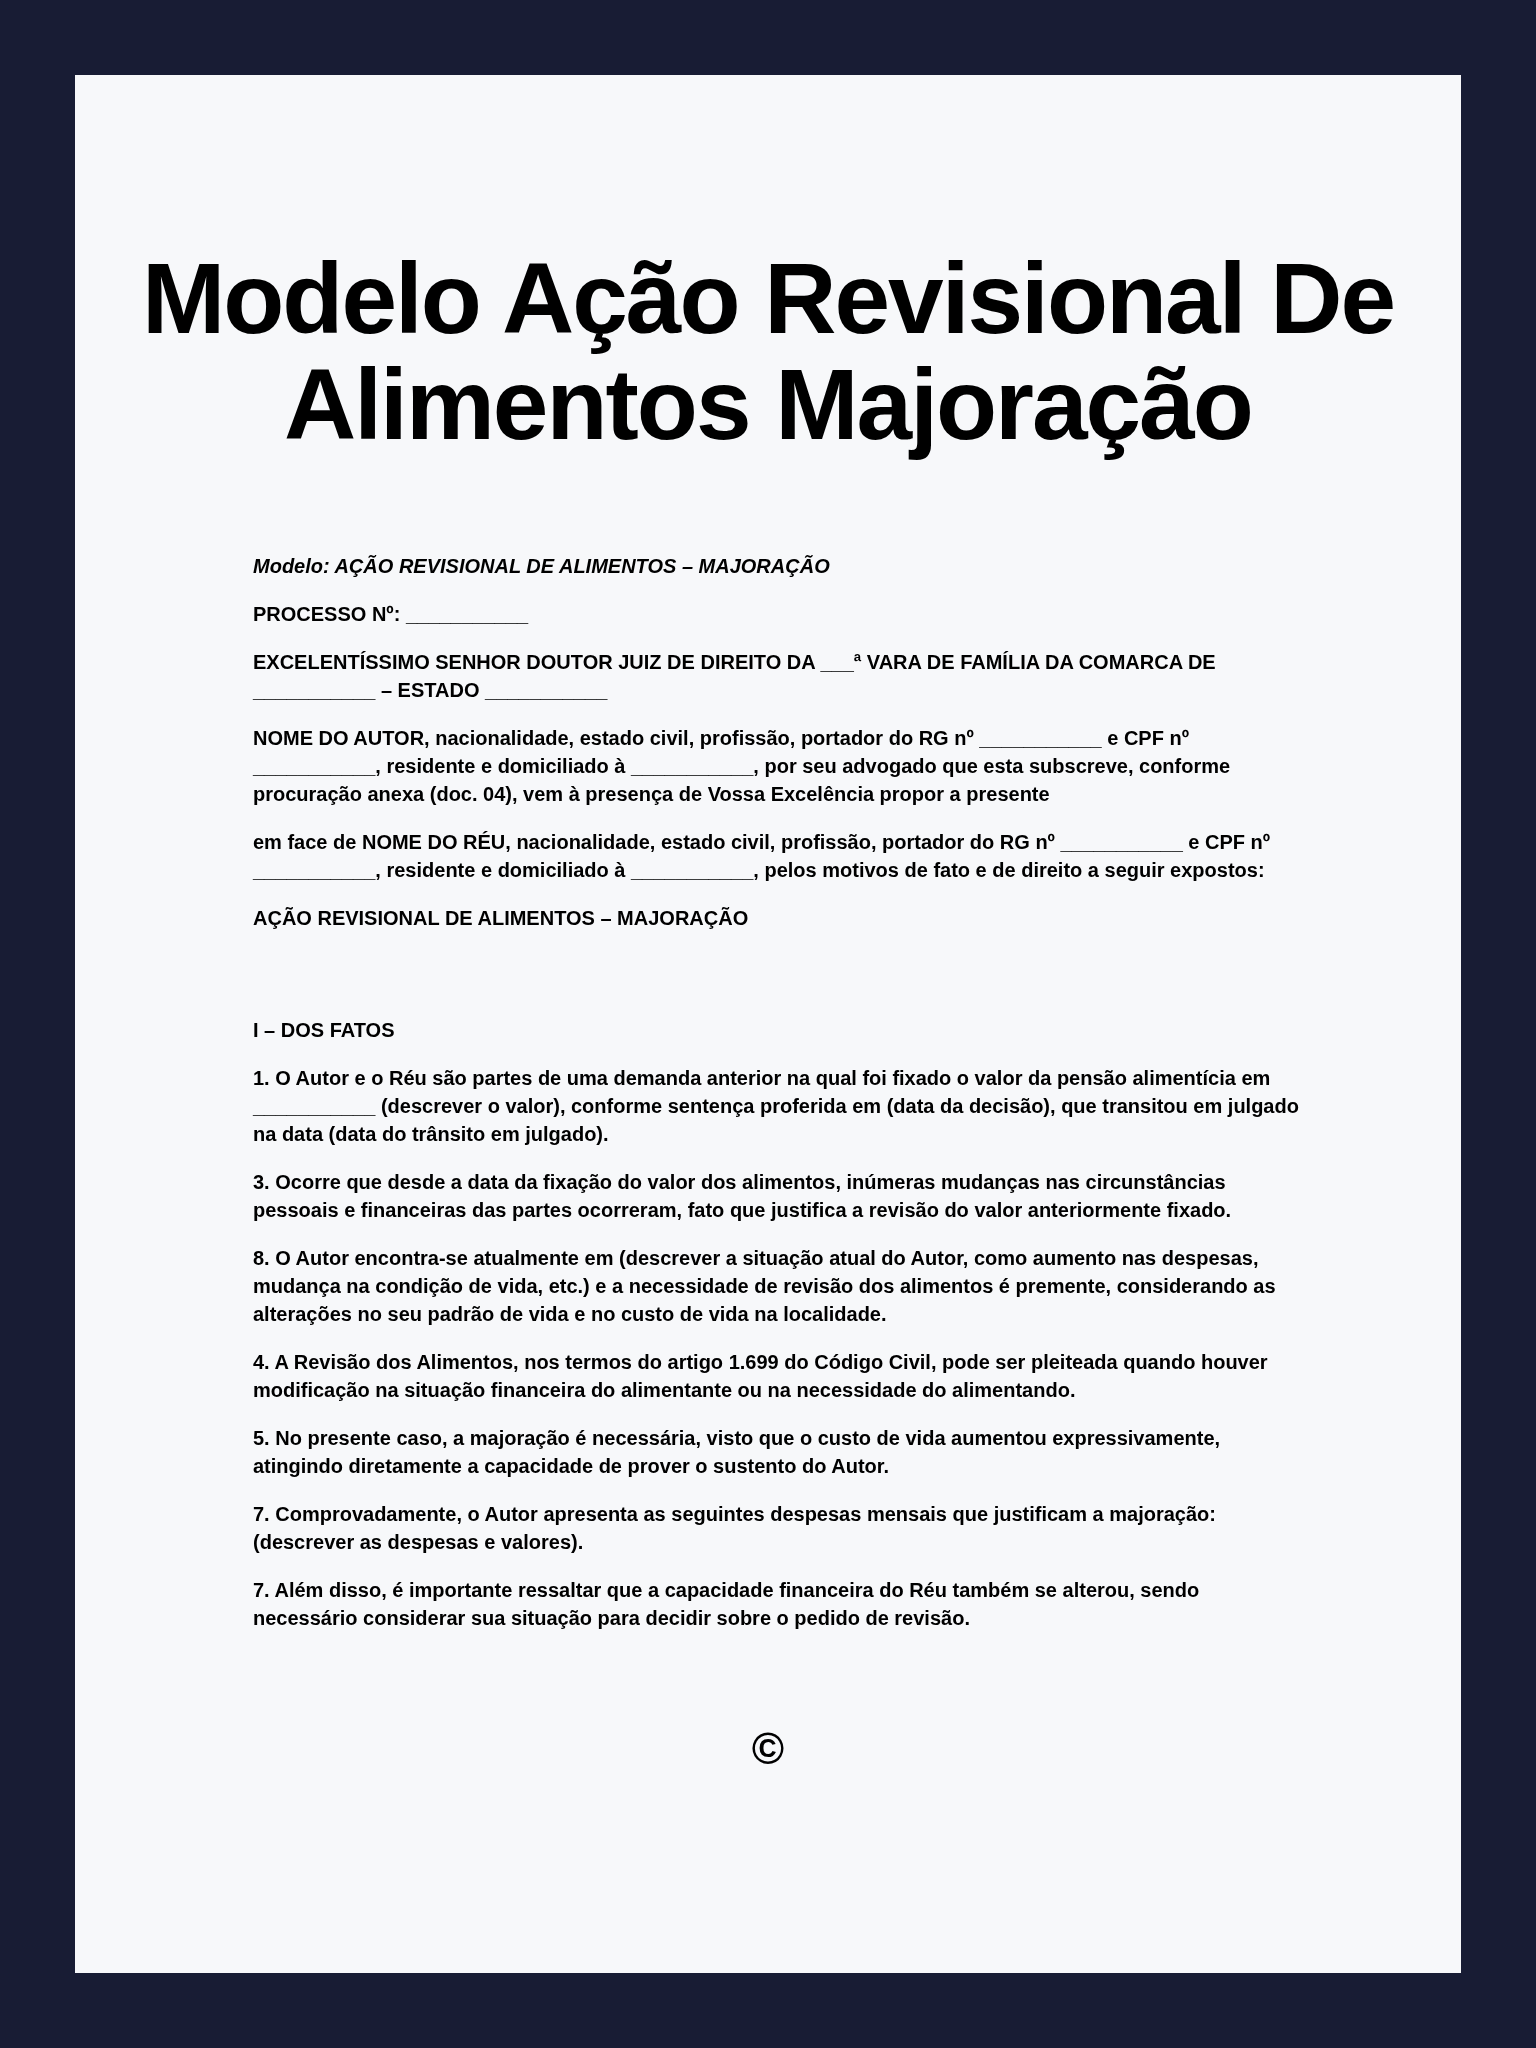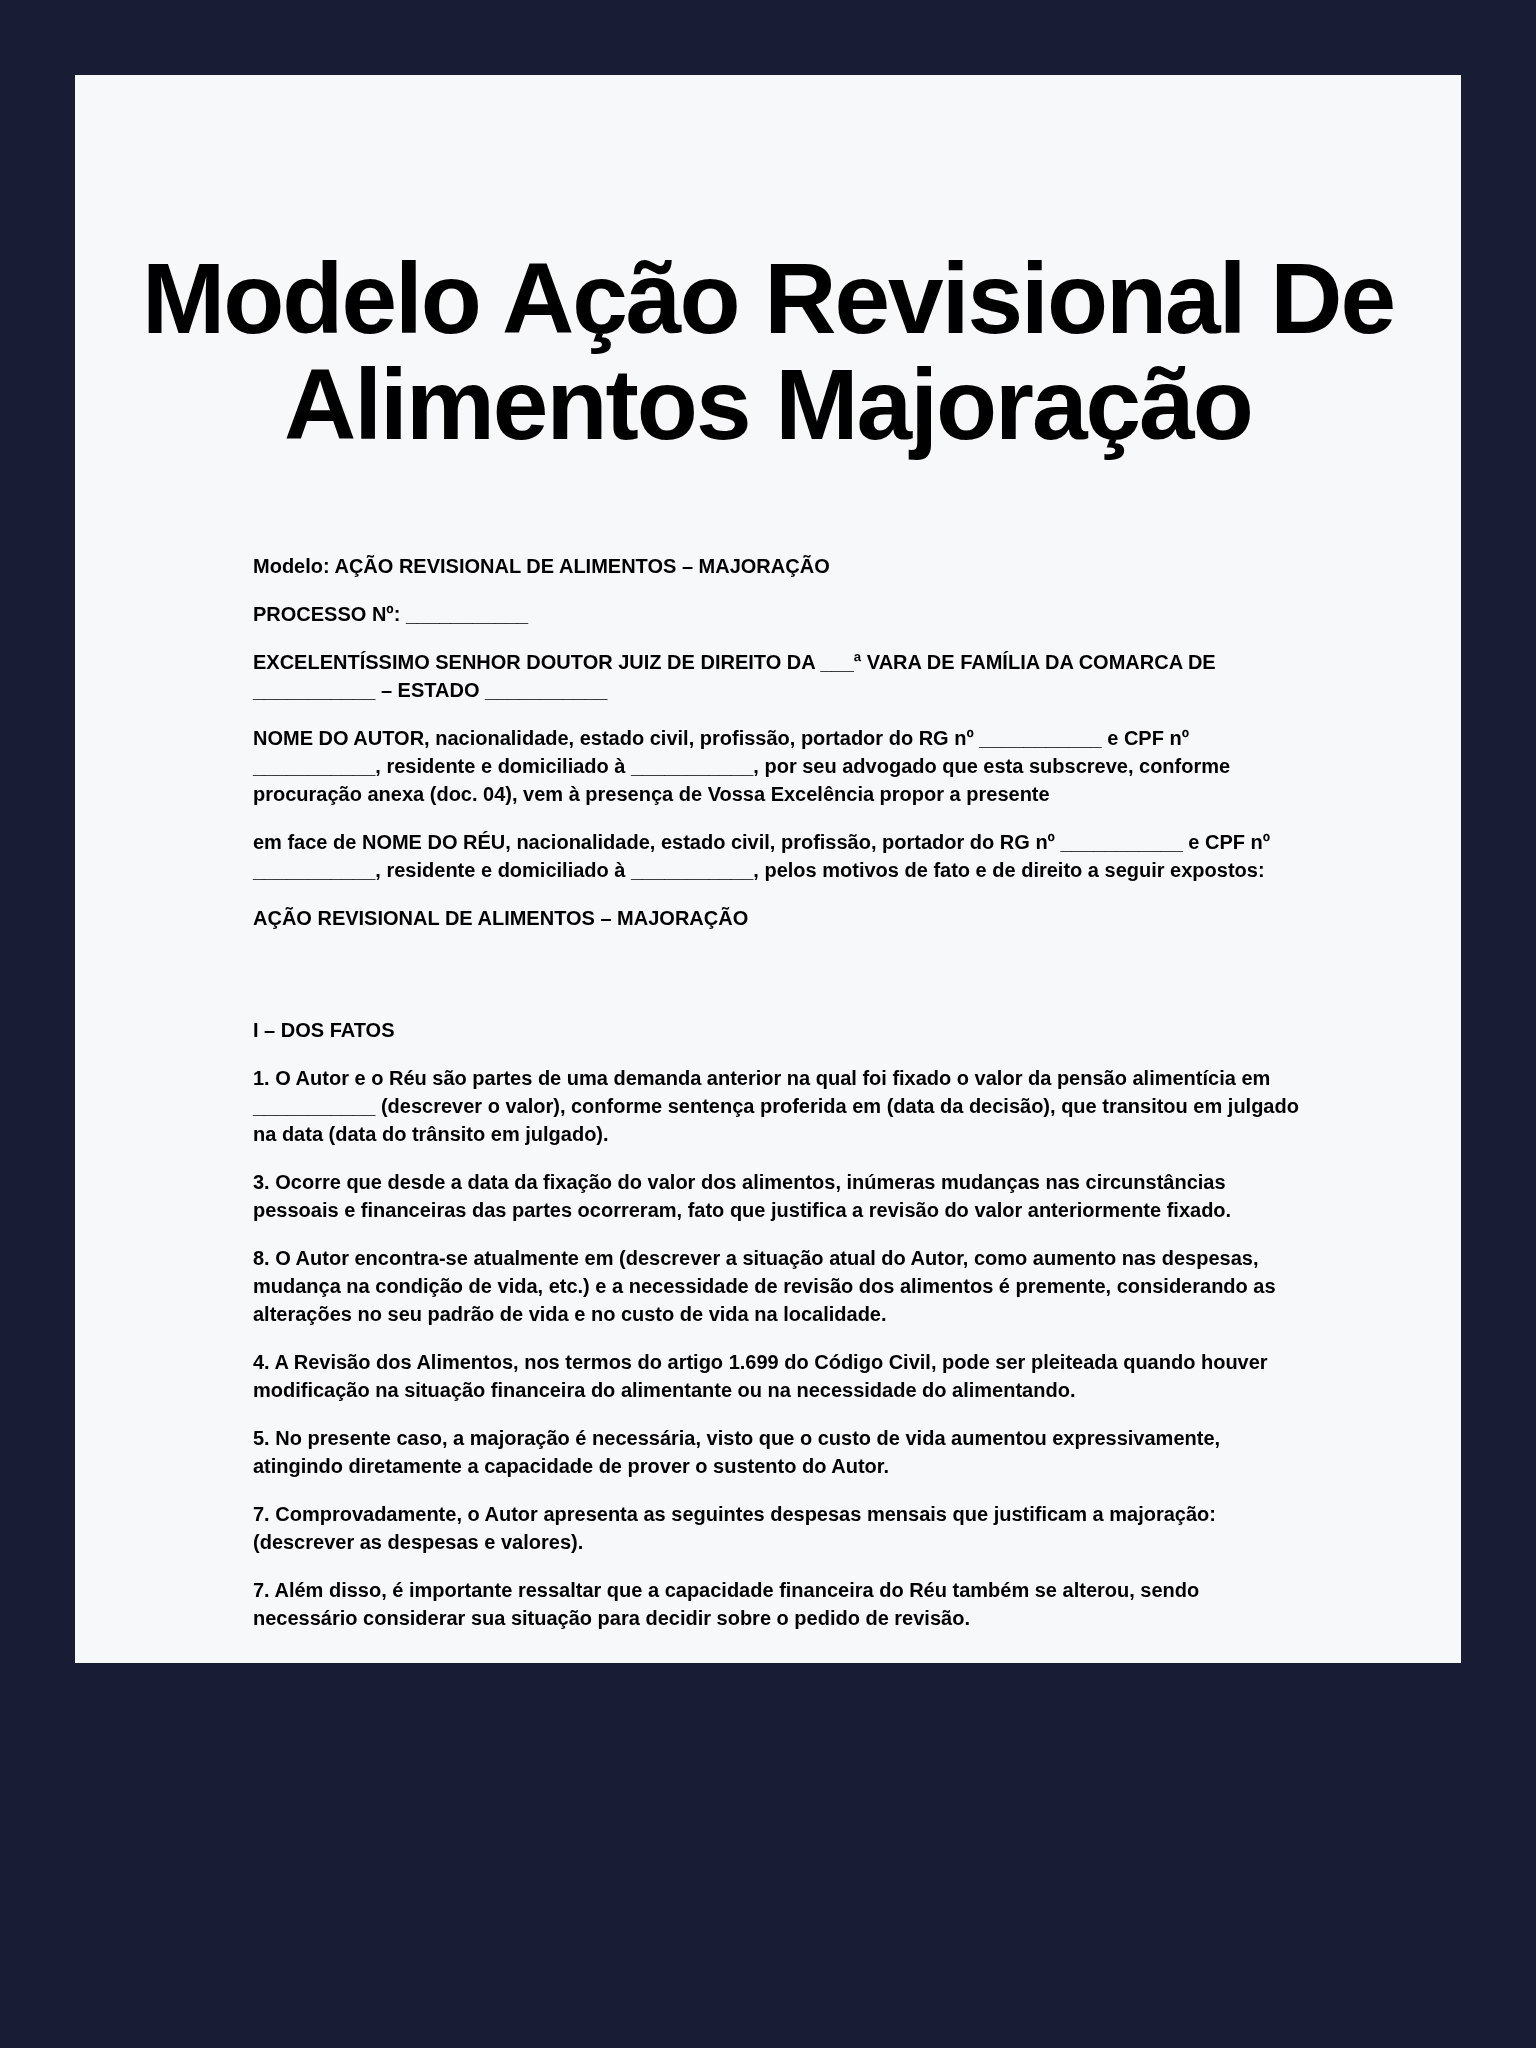--- a/index.html
+++ b/index.html
@@ -15,21 +15,21 @@
   }
   .frame {
     width: 1536px;
     height: 2048px;
     box-sizing: border-box;
     padding: 75px;
     background: #181c34;
   }
   .page {
     width: 1386px;
-    height: 1588px;
+    height: 1898px;
     background: #f7f8fa;
     box-sizing: border-box;
     overflow: hidden;
   }
   .doc-title {
     margin: 170px 10px 95px 10px;
     text-align: center;
     font-size: 100px;
     line-height: 106px;
     font-weight: bold;
@@ -42,20 +42,21 @@
     color: #000000;
     font-size: 20px;
     line-height: 28px;
     font-weight: bold;
   }
   .content p {
     margin: 20px 0 0 0;
   }
   .content p.first {
     margin-top: 16px;
+    font-style: italic;
   }
   .content p.section-heading {
     margin-top: 84px;
   }
   .copyright {
     margin-top: 95px;
     text-align: center;
     font-size: 44px;
     line-height: 44px;
     font-weight: bold;

